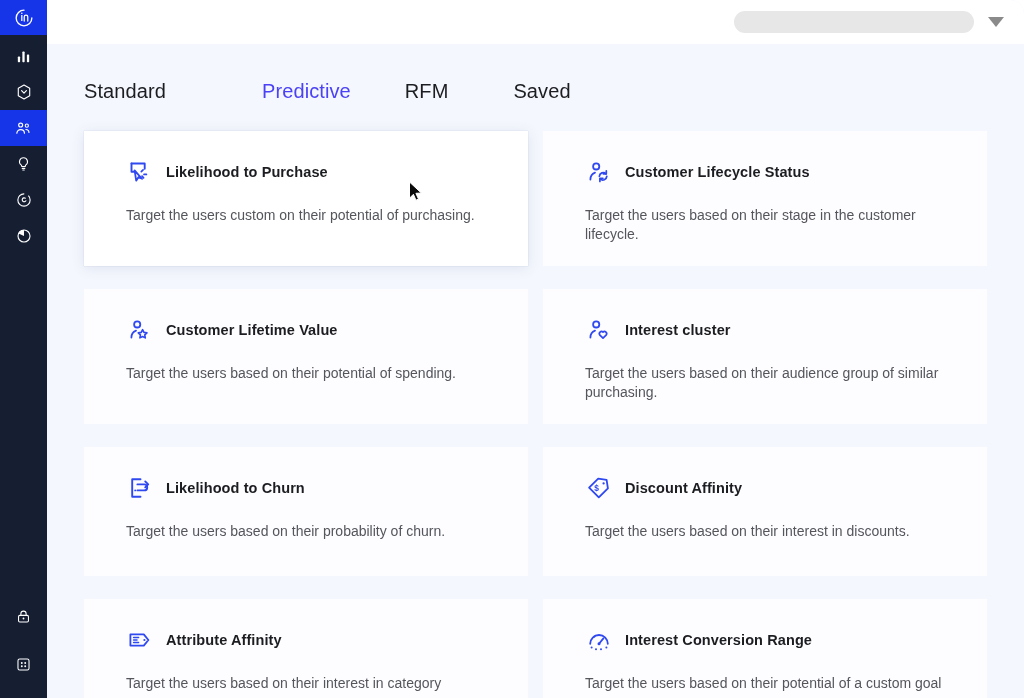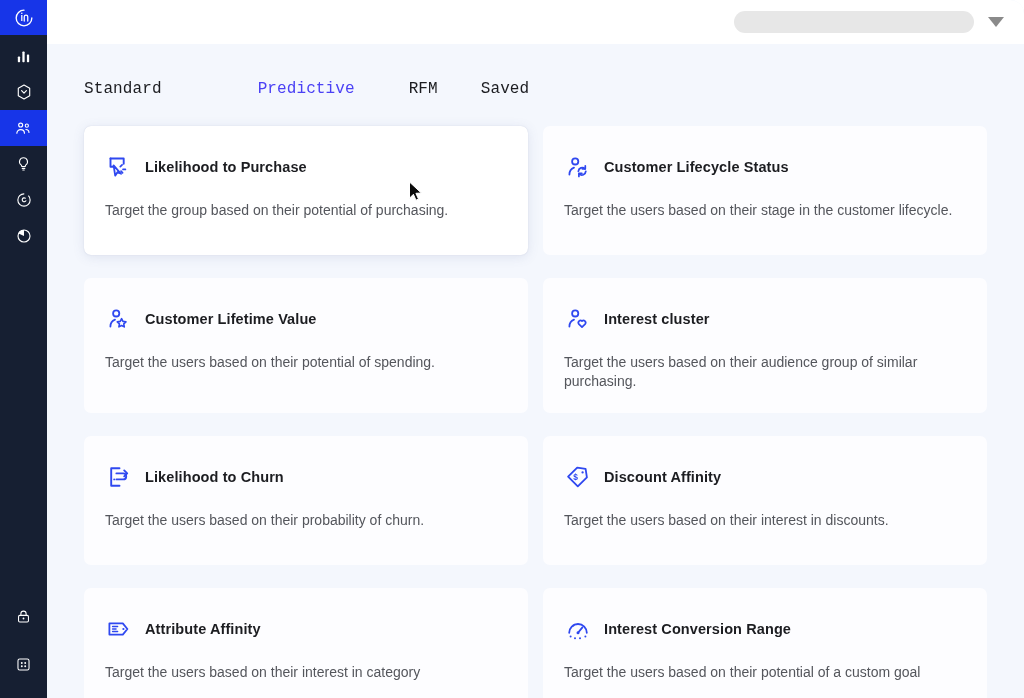--- a/index.html
+++ b/index.html
@@ -89,46 +89,45 @@
     overflow: hidden;
   }
 
   #tabs {
     display: flex;
     align-items: center;
     padding: 36px 0 0 37px;
     gap: 0;
   }
   .tab {
-    font-size: 16px;
+    font-size: 20px;
     color: #1c1d21;
     letter-spacing: 0.1px;
     cursor: pointer;
     white-space: nowrap;
-    font-family: Liberation Mono, monospace;
   }
   .tab.active { color: #4b41f5; }
   .tab:nth-child(1) { margin-right: 56px; }
   .tab:nth-child(2) { margin-right: 54px; margin-left: 40px; }
-  .tab:nth-child(3) { margin-right: 43px; }
+  .tab:nth-child(3) { margin-right: 65px; }
 
   #card-grid {
     margin-top: 28px;
     padding: 0 37px 0 37px;
     display: grid;
     grid-template-columns: 1fr 1fr;
     column-gap: 15px;
     row-gap: 23px;
   }
 
   .card {
     background: #fdfdff;
-    border-radius: 7px;
+    border-radius: 0;
     min-height: 129px;
-    padding: 26px 30px 22px 21px;
+    padding: 26px 30px 22px 42px;
     position: relative;
   }
   .card.elevated {
     background: #ffffff;
     box-shadow: 0 2px 12px rgba(80, 95, 150, 0.13),
                 0 0 1px rgba(80, 95, 150, 0.25);
   }
   .card-head {
     display: flex;
     align-items: center;
@@ -278,21 +277,21 @@
           <span class="card-icon">
             <svg width="26" height="26" viewBox="0 0 26 26">
               <path d="M4.5 4.5h13.2v5.3" fill="none" stroke="#2f48f0" stroke-width="1.9" stroke-linecap="round" stroke-linejoin="round"></path>
               <path d="M4.5 4.5v8.3h3.6" fill="none" stroke="#2f48f0" stroke-width="1.9" stroke-linecap="round" stroke-linejoin="round"></path>
               <path d="M14.3 12.6l1.8-1.8M17 15.4h2.4M15 17.1l1.6 1.8" fill="none" stroke="#2f48f0" stroke-width="1.7" stroke-linecap="round"></path>
               <path d="M7.6 11.4l1.6 10.3 2.2-3.5 3.6 1.6z" fill="#ffffff" stroke="#2f48f0" stroke-width="1.8" stroke-linejoin="round"></path>
             </svg>
           </span>
           <span class="card-title">Likelihood to Purchase</span>
         </div>
-        <div class="card-desc">Target the group based on their potential of purchasing.</div>
+        <div class="card-desc">Target the users custom on their potential of purchasing.</div>
       </div>
 
       <div class="card">
         <div class="card-head">
           <span class="card-icon">
             <svg width="26" height="26" viewBox="0 0 26 26">
               <circle cx="10.2" cy="7.4" r="3.1" fill="none" stroke="#2f48f0" stroke-width="1.8"></circle>
               <path d="M4.4 20.6c0-3.3 1.9-6 4.6-7" fill="none" stroke="#2f48f0" stroke-width="1.8" stroke-linecap="round"></path>
               <path d="M13.4 17.3a3.9 3.9 0 0 1 6.6-2.5M20.8 17.3a3.9 3.9 0 0 1-6.6 2.6" fill="none" stroke="#2f48f0" stroke-width="1.8" stroke-linecap="round"></path>
               <path d="M20.3 11.8v3h-3" fill="none" stroke="#2f48f0" stroke-width="1.7" stroke-linecap="round" stroke-linejoin="round"></path>

